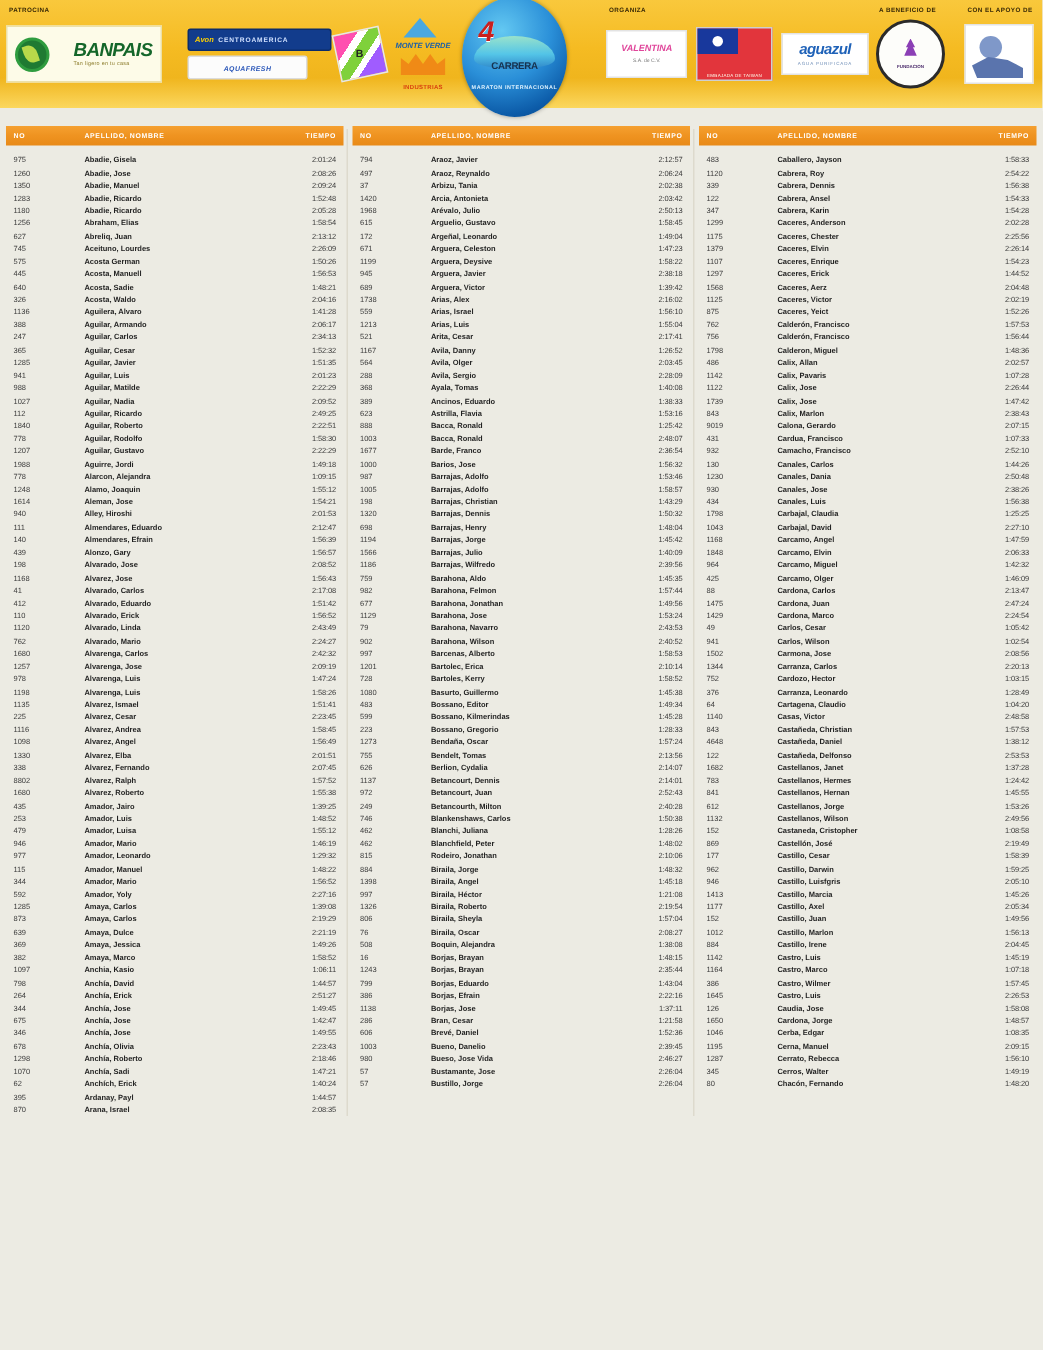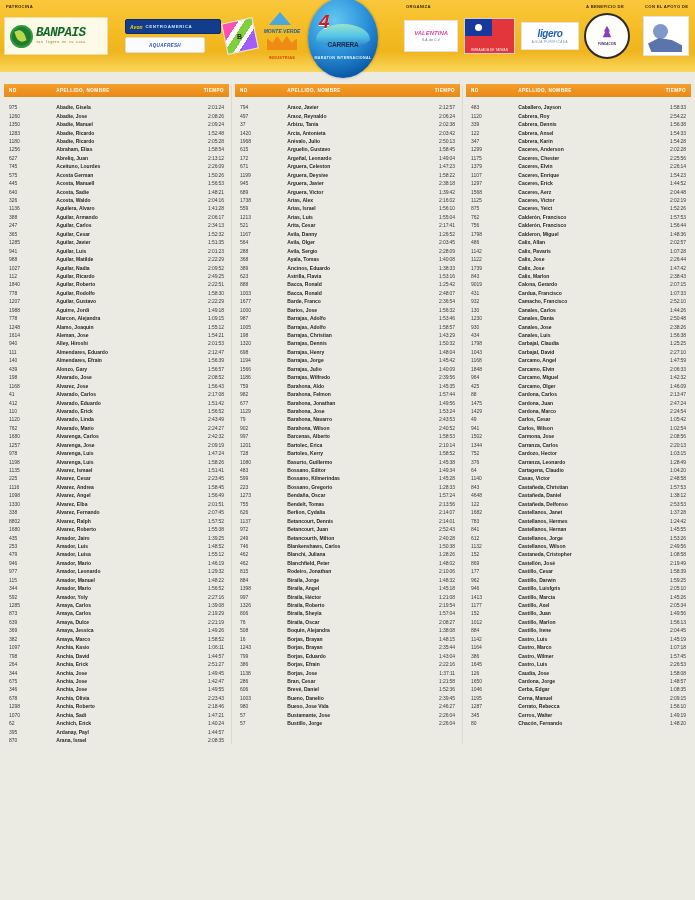--- a/index.html
+++ b/index.html
@@ -24,23 +24,22 @@
   }
   .zone-label{
     position:absolute;top:4px;left:2px;
     font-size:4.2px;font-weight:bold;color:#3a2a06;
     letter-spacing:.3px;white-space:nowrap;
   }
   
   .banpais{
     width:104px;height:38px;background:#fdfbe8;
     border:1px solid #ece0a8;
-    display:flex;align-items:center;gap:3px;padding-left:5px;
+    display:flex;align-items:center;gap:16px;padding-left:5px;
     box-sizing:border-box;
-    font-family:Liberation Mono, monospace;
   }
   .banpais-mark{
     width:19px;height:19px;border-radius:50%;
     background:#1f7a32;border:2px solid #2f9c3f;
     position:relative;flex:none;
   }
   .banpais-mark:after{
     content:"";position:absolute;left:4px;top:3px;
     width:9px;height:12px;border-radius:0 60% 0 60%;
     background:#b8d94a;transform:rotate(-18deg);
@@ -253,21 +252,21 @@
     <div class="pink-logo">
       <div class="p1">VALENTINA</div>
       <div class="p2">S.A. de C.V.</div>
     </div>
     <div class="tw-flag">
       <div class="tw-canton"></div>
       <div class="tw-sun"></div>
       <div class="tw-cap">EMBAJADA DE TAIWAN</div>
     </div>
     <div class="aguazul">
-      <div class="a1">ligero</div>
+      <div class="a1">aguazul</div>
       <div class="a2">AGUA PURIFICADA</div>
     </div>
   </div>
 
   <div class="sponsor-zone" style="left:584px;width:56px;">
     <div class="zone-label">A BENEFICIO DE</div>
     <div class="seal">
       <div class="seal-m"></div>
       <div class="seal-t">FUNDACION</div>
     </div>

